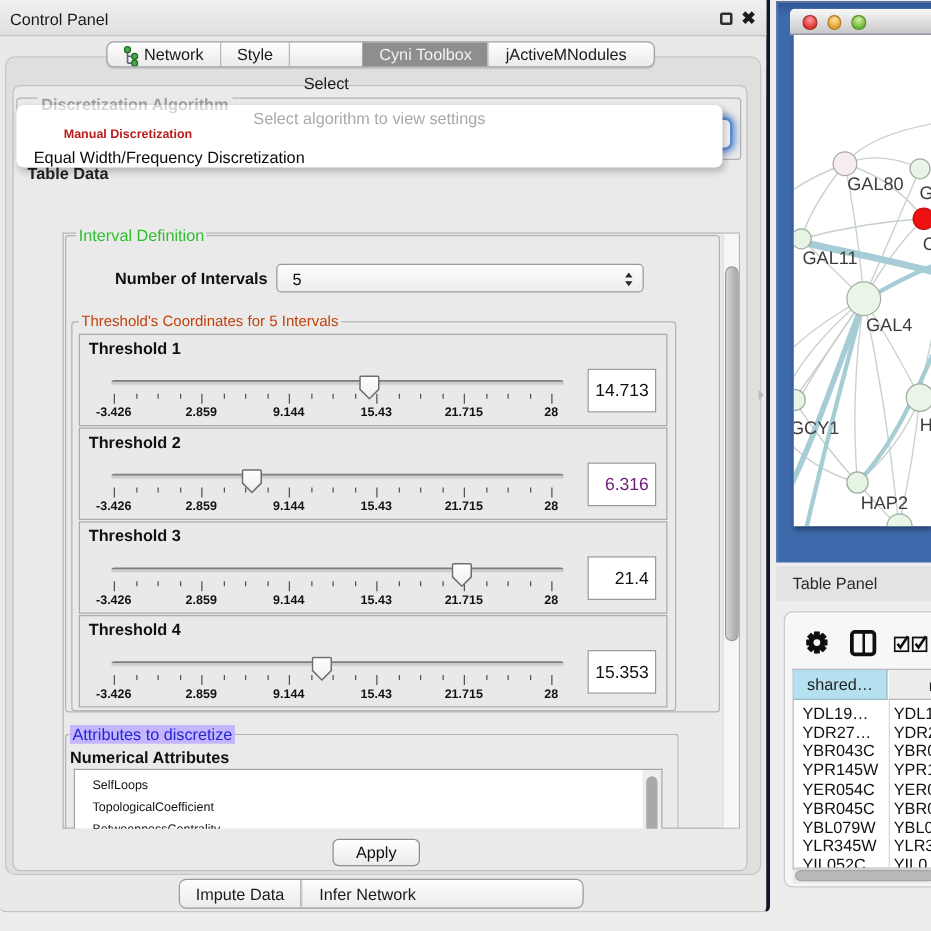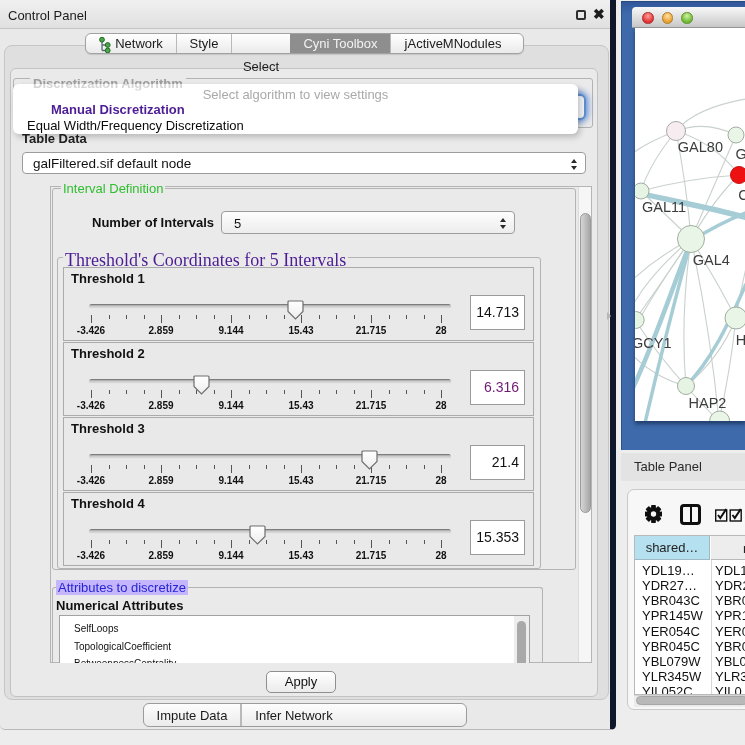--- a/index.html
+++ b/index.html
@@ -1,20 +1,20 @@
 <!DOCTYPE html>
 <html><head><meta charset="utf-8"><style>
 *{margin:0;padding:0;box-sizing:border-box;}
 html,body{width:745px;height:745px;overflow:hidden;}
 body{background:#ededed;font-family:"Liberation Sans",sans-serif;position:relative;}
 .abs{position:absolute;}
 </style></head>
 <body>
 
-<div class="abs" id="cpwin" style="left:0;top:0;width:616px;height:730px;background:#e9e9e9;border-right:6px solid #0f172a;border-bottom:1px solid #b9b9b9;border-radius:0 0 5px 5px;">
+<div class="abs" id="cpwin" style="left:0;top:0;width:616px;height:730px;background:#e9e9e9;border-right:3px solid #0f172a;border-bottom:1px solid #b9b9b9;border-radius:0 0 5px 5px;">
 
   <div class="abs" style="left:0;top:0;width:100%;height:29px;background:linear-gradient(#f0f0f0,#e0e0e0);border-bottom:1px solid #c4c4c4;"></div>
   <div class="abs" style="left:8px;top:8px;font-size:13px;color:#1a1a1a;">Control Panel</div>
   <div class="abs" style="left:576px;top:10px;width:10px;height:10px;border:2px solid #2e2e2e;border-radius:2px;"></div>
   <div class="abs" style="left:593px;top:6px;font-size:14px;font-weight:bold;color:#1c1c1c;">✖</div>
 
   <div class="abs" id="toptabs" style="left:85px;top:33px;width:439px;height:21px;border:1px solid #a2a2a2;border-radius:6px;background:linear-gradient(#ffffff,#eaeaea);display:flex;font-size:13px;color:#1a1a1a;box-shadow:0 1px 1px rgba(0,0,0,0.12);z-index:10;">
     <div style="width:91px;display:flex;align-items:center;justify-content:center;border-right:1px solid #b9b9b9;">
       <svg width="12" height="17" viewBox="0 0 12 17" style="margin-right:4px;margin-top:1px;">
         <path d="M3 4 L3 14.5 M3 9 L8.5 9 M3 14.5 L8.5 14.5" fill="none" stroke="#5e6878" stroke-width="1.3"></path>
@@ -35,47 +35,42 @@
   <div class="abs" style="left:13px;top:78px;width:580px;height:50px;border:1px solid #b3b3b3;border-radius:3px;"></div>
   <div class="abs" style="left:30px;top:75.5px;font-size:13px;font-weight:bold;color:#9e9e9e;background:#eaeaea;padding:0 3px;">Discretization Algorithm</div>
     <div class="abs" style="left:30px;top:75.5px;font-size:13px;font-weight:bold;color:#d6d6d6;padding:0 3px;clip-path:inset(8.5px 0 0 0);z-index:31;">Discretization Algorithm</div>
 
   <div class="abs" style="left:20px;top:94px;width:566px;height:26px;background:#f1f3f6;border:2.5px solid #5b8fd0;border-radius:6px;box-shadow:0 0 6px 2px rgba(80,130,210,0.9);"></div>
 
   <div class="abs" style="left:22px;top:130.5px;font-size:13px;font-weight:bold;color:#222;">Table Data</div>
 
   <div class="abs" style="left:13px;top:84px;width:565px;height:50px;background:#fff;border-radius:6px;box-shadow:2px 3px 6px rgba(0,0,0,0.22);z-index:30;">
     <div class="abs" style="left:0;top:2.5px;width:100%;text-align:center;font-size:13px;color:#a9a9a9;">Select algorithm to view settings</div>
-    <div class="abs" style="left:14px;top:17.5px;font-size:13px;font-weight:bold;color:#4c1d95;padding-left:24px;">Manual Discretization</div>
+    <div class="abs" style="left:14px;top:17.5px;font-size:10px;font-weight:bold;color:#b91c1c;padding-left:24px;">Manual Discretization</div>
     <div class="abs" style="left:14px;top:33.5px;font-size:13px;color:#0a0a0a;">Equal Width/Frequency Discretization</div>
   </div>
 
-  <div class="abs" style="left:22px;top:152px;width:564px;height:22px;background:#fff;border:1px solid #9c9c9c;border-radius:4px;">
-    <div class="abs" style="left:10px;top:3px;font-size:13.5px;color:#111;">galFiltered.sif default node</div>
-    <div class="abs" style="right:8px;top:6px;width:0;height:0;border-left:3.5px solid transparent;border-right:3.5px solid transparent;border-bottom:4.5px solid #2a2a2a;"></div>
-      <div class="abs" style="right:8px;top:12.5px;width:0;height:0;border-left:3.5px solid transparent;border-right:3.5px solid transparent;border-top:4.5px solid #2a2a2a;"></div>
-  </div>
 
   <div class="abs" style="left:50px;top:186px;width:542px;height:477px;border:1px solid #b5b5b5;background:#eaeaea;"></div>
 
   <div class="abs" style="left:578px;top:187px;width:13px;height:475px;background:#f6f6f6;border-left:1px solid #dcdcdc;"></div>
   <div class="abs" style="left:579.5px;top:213px;width:11px;height:300px;border-radius:5.5px;background:linear-gradient(90deg,#d6d6d6,#a7a7a7);border:1px solid #9a9a9a;"></div>
 
   <div class="abs" style="left:52px;top:188px;width:524px;height:382px;border:1px solid #b3b3b3;border-radius:3px;"></div>
   <div class="abs" style="left:61px;top:181px;font-size:13px;color:#2ebe2e;background:#eaeaea;padding:0 2px;">Interval Definition</div>
 
   <div class="abs" style="left:92px;top:215px;font-size:13px;font-weight:bold;color:#111;">Number of Intervals</div>
   <div class="abs" style="left:221px;top:211px;width:294px;height:23px;background:linear-gradient(#fdfdfd,#ededed);border:1px solid #9c9c9c;border-radius:4px;">
     <div class="abs" style="left:12px;top:4px;font-size:13px;color:#111;">5</div>
     <div class="abs" style="right:8px;top:6px;width:0;height:0;border-left:3.5px solid transparent;border-right:3.5px solid transparent;border-bottom:4.5px solid #2a2a2a;"></div>
       <div class="abs" style="right:8px;top:12.5px;width:0;height:0;border-left:3.5px solid transparent;border-right:3.5px solid transparent;border-top:4.5px solid #2a2a2a;"></div>
   </div>
 
   <div class="abs" style="left:57px;top:257px;width:484px;height:311.5px;border:1px solid #b3b3b3;border-radius:3px;"></div>
-  <div class="abs" style="left:63px;top:250px;font-size:18px;color:#4c1d95;background:#eaeaea;padding:0 2px;font-family:Liberation Serif, serif;">Threshold's Coordinates for 5 Intervals</div>
+  <div class="abs" style="left:63px;top:250px;font-size:12px;color:#c2410c;background:#eaeaea;padding:0 2px;">Threshold's Coordinates for 5 Intervals</div>
 
   <div id="thresholds">
       <div class="abs" style="left:63px;top:267px;width:471px;height:74px;border:1px solid #ababab;background:#e9e9e9;"></div>
       <div class="abs" style="left:71px;top:270.5px;font-size:13px;font-weight:bold;color:#111;">Threshold 1</div>
       <div class="abs" style="left:89px;top:304px;width:362px;height:5px;border-radius:2.5px;background:linear-gradient(#7d7d7d 0,#7d7d7d 20%,#cdcdcd 35%,#cdcdcd 60%,#efefef 100%);"></div>
       <div class="abs" style="left:91px;top:315px;width:1px;height:8px;background:#555;"></div>
       <div class="abs" style="left:108.5px;top:315px;width:1px;height:4px;background:#555;"></div>
       <div class="abs" style="left:126px;top:315px;width:1px;height:4px;background:#555;"></div>
       <div class="abs" style="left:143.5px;top:315px;width:1px;height:4px;background:#555;"></div>
       <div class="abs" style="left:161px;top:315px;width:1px;height:8px;background:#555;"></div>

